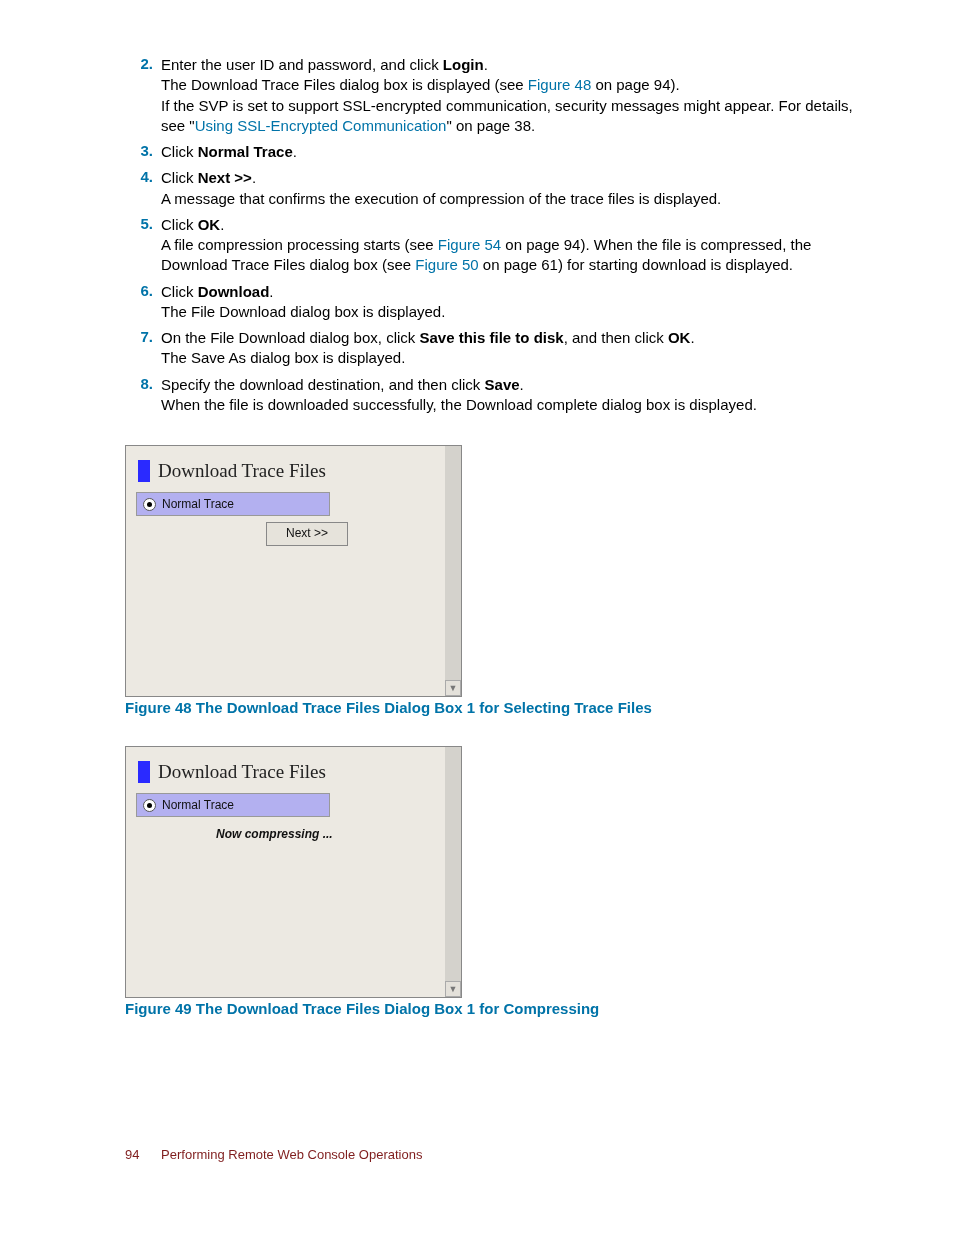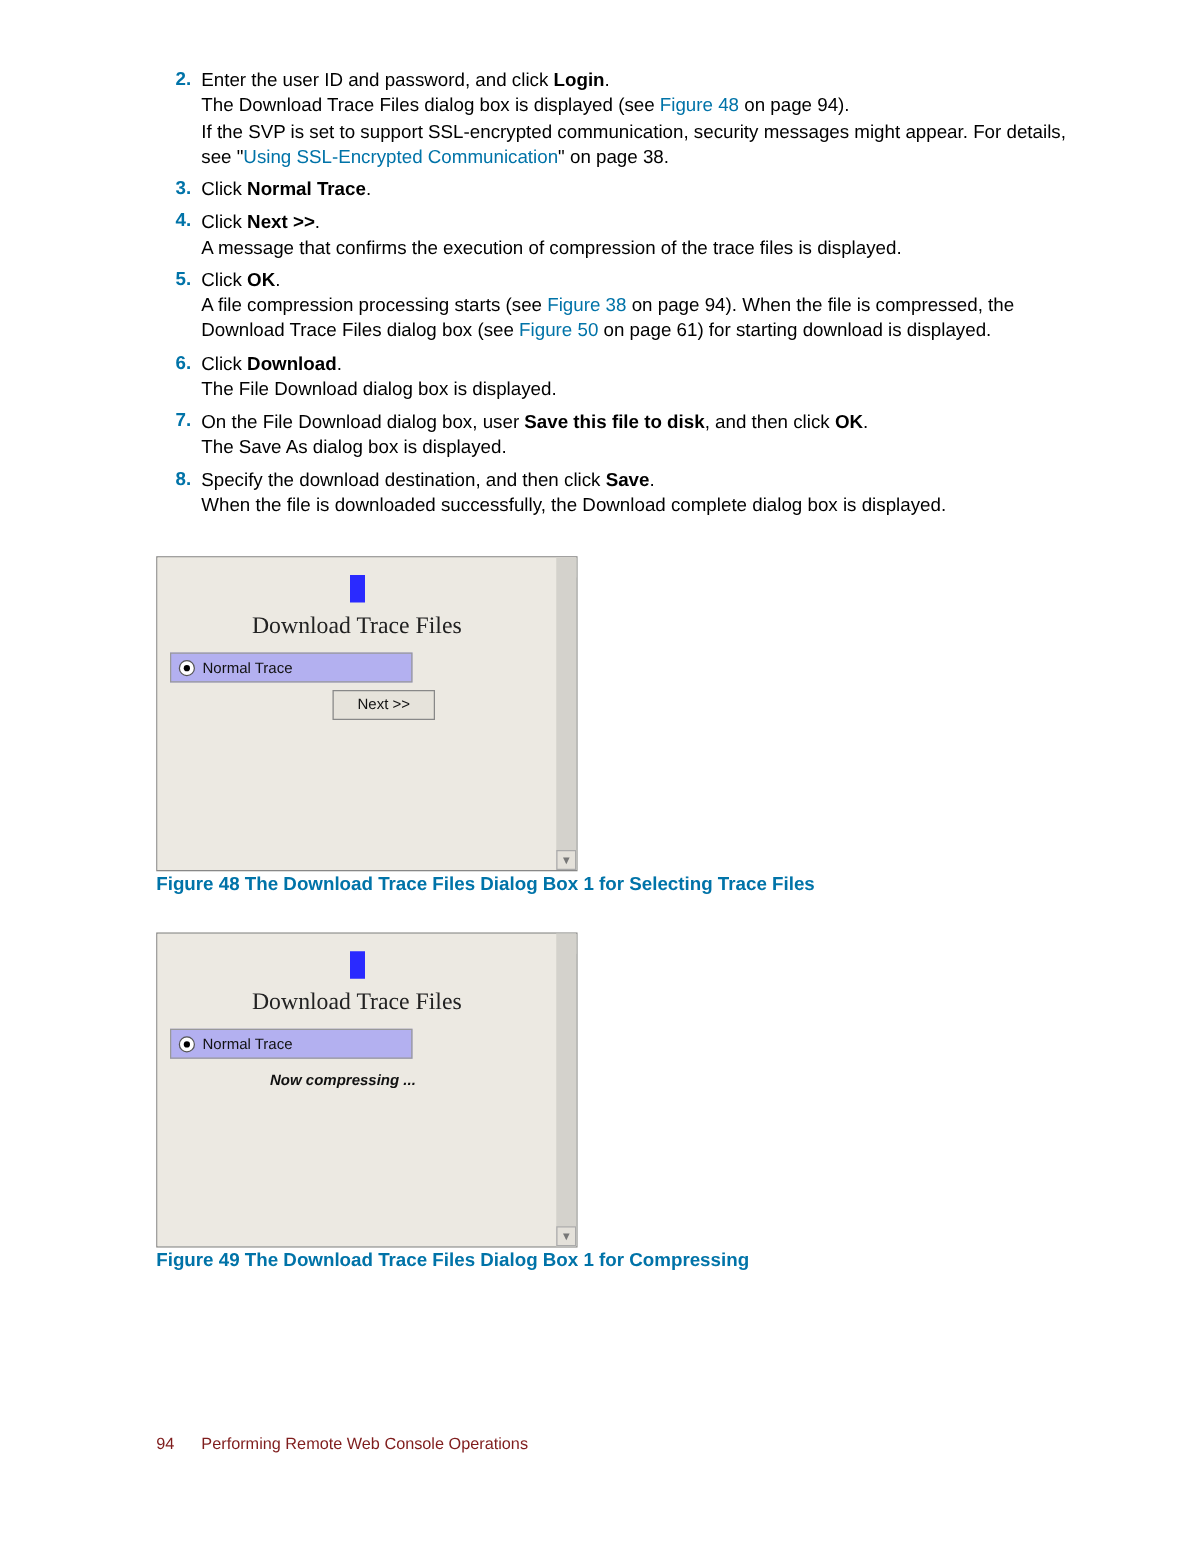--- a/index.html
+++ b/index.html
@@ -75,21 +75,20 @@
     line-height: 14px;
     color: #777;
   }
   .scroll-up { top: 0; }
   .scroll-down { bottom: 0; }
   .dlg-titlebar {
     display: flex;
     align-items: center;
     gap: 8px;
     padding: 4px 2px 10px 2px;
-    flex-direction: column;
   }
   .dlg-titlebar .blue-sq {
     width: 12px;
     height: 22px;
     background: #2a2aff;
   }
   .dlg-title {
     font-family: Georgia, 'Times New Roman', serif;
     font-size: 19px;
     color: #222;
@@ -170,29 +169,29 @@
       <li>
         <div class="step-num">3.</div>
         <div class="step-body"><span>Click </span><b>Normal Trace</b><span>.</span></div>
       </li>
       <li>
         <div class="step-num">4.</div>
         <div class="step-body"><span>Click </span><b>Next &gt;&gt;</b><span>.</span><br><span>A message that confirms the execution of compression of the trace files is displayed.</span></div>
       </li>
       <li>
         <div class="step-num">5.</div>
-        <div class="step-body"><span>Click </span><b>OK</b><span>.</span><br><span>A file compression processing starts (see </span><span class="link">Figure 38</span><span> on page 94). When the file is compressed, the Download Trace Files dialog box (see </span><span class="link">Figure 50</span><span> on page 61) for starting download is displayed.</span></div>
+        <div class="step-body"><span>Click </span><b>OK</b><span>.</span><br><span>A file compression processing starts (see </span><span class="link">Figure 54</span><span> on page 94). When the file is compressed, the Download Trace Files dialog box (see </span><span class="link">Figure 50</span><span> on page 61) for starting download is displayed.</span></div>
       </li>
       <li>
         <div class="step-num">6.</div>
         <div class="step-body"><span>Click </span><b>Download</b><span>.</span><br><span>The File Download dialog box is displayed.</span></div>
       </li>
       <li>
         <div class="step-num">7.</div>
-        <div class="step-body"><span>On the File Download dialog box, user </span><b>Save this file to disk</b><span>, and then click </span><b>OK</b><span>.</span><br><span>The Save As dialog box is displayed.</span></div>
+        <div class="step-body"><span>On the File Download dialog box, click </span><b>Save this file to disk</b><span>, and then click </span><b>OK</b><span>.</span><br><span>The Save As dialog box is displayed.</span></div>
       </li>
       <li>
         <div class="step-num">8.</div>
         <div class="step-body"><span>Specify the download destination, and then click </span><b>Save</b><span>.</span><br><span>When the file is downloaded successfully, the Download complete dialog box is displayed.</span></div>
       </li>
     </ol>
 
   <div class="dialog-outer">
     <div class="scroll-up">▲</div>
     <div class="dialog-inner">

